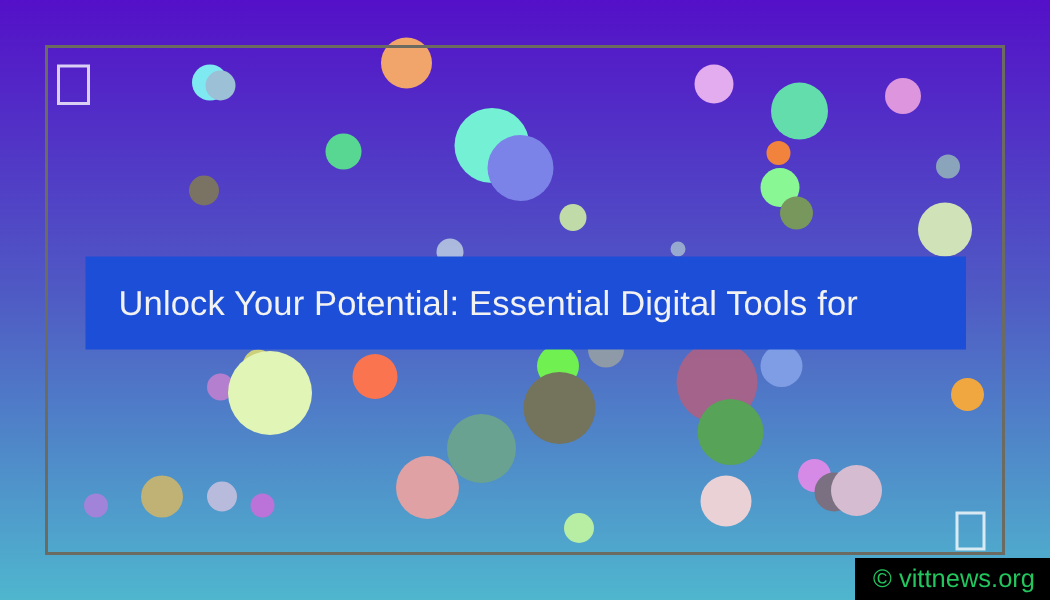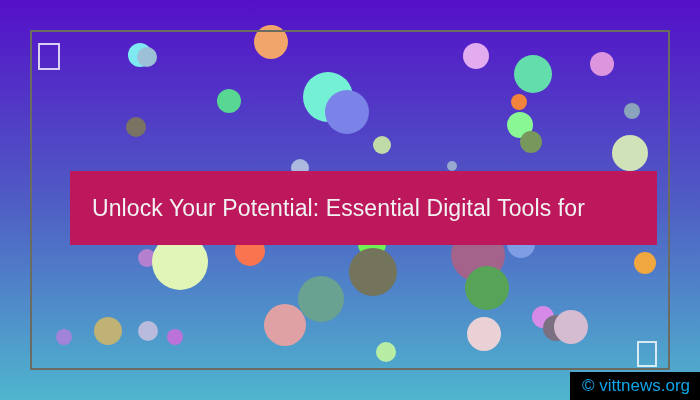--- a/index.html
+++ b/index.html
@@ -124,21 +124,21 @@
       <div class="bubble" style="left: 467px; top: 317px; width: 34px; height: 34px; background: rgb(233, 209, 214); opacity: 1;"></div>
     </div>
 
   <div id="frame" style="left: 30px; top: 30px; width: 640px; height: 340px; border-color: rgb(107, 107, 98); border-width: 2px;"></div>
 
   <div id="mini-rects-layer">
       <div class="mini-rect" style="left: 38px; top: 43px; width: 22px; height: 27px;"></div>
       <div class="mini-rect" style="left: 637px; top: 341px; width: 20px; height: 26px;"></div>
     </div>
 
-  <div id="title-bar" style="left: 57px; top: 171px; width: 587px; height: 74px; background: #be185d; margin-left: 13px;">
+  <div id="title-bar" style="left: 57px; top: 171px; width: 587px; height: 62px; background: #1d4ed8;">
     <span id="title-text" style="color: rgb(242, 242, 242); font-size: 23px;">Unlock Your Potential: Essential Digital Tools for</span>
   </div>
 
   <div id="watermark" style="background: rgb(0, 0, 0);">
-    <span id="watermark-text" style="color: #0ea5e9; font-size: 17px;">© vittnews.org</span>
+    <span id="watermark-text" style="color: #22c55e; font-size: 17px;">© vittnews.org</span>
   </div>
 
 </div>
 
 </body></html>

